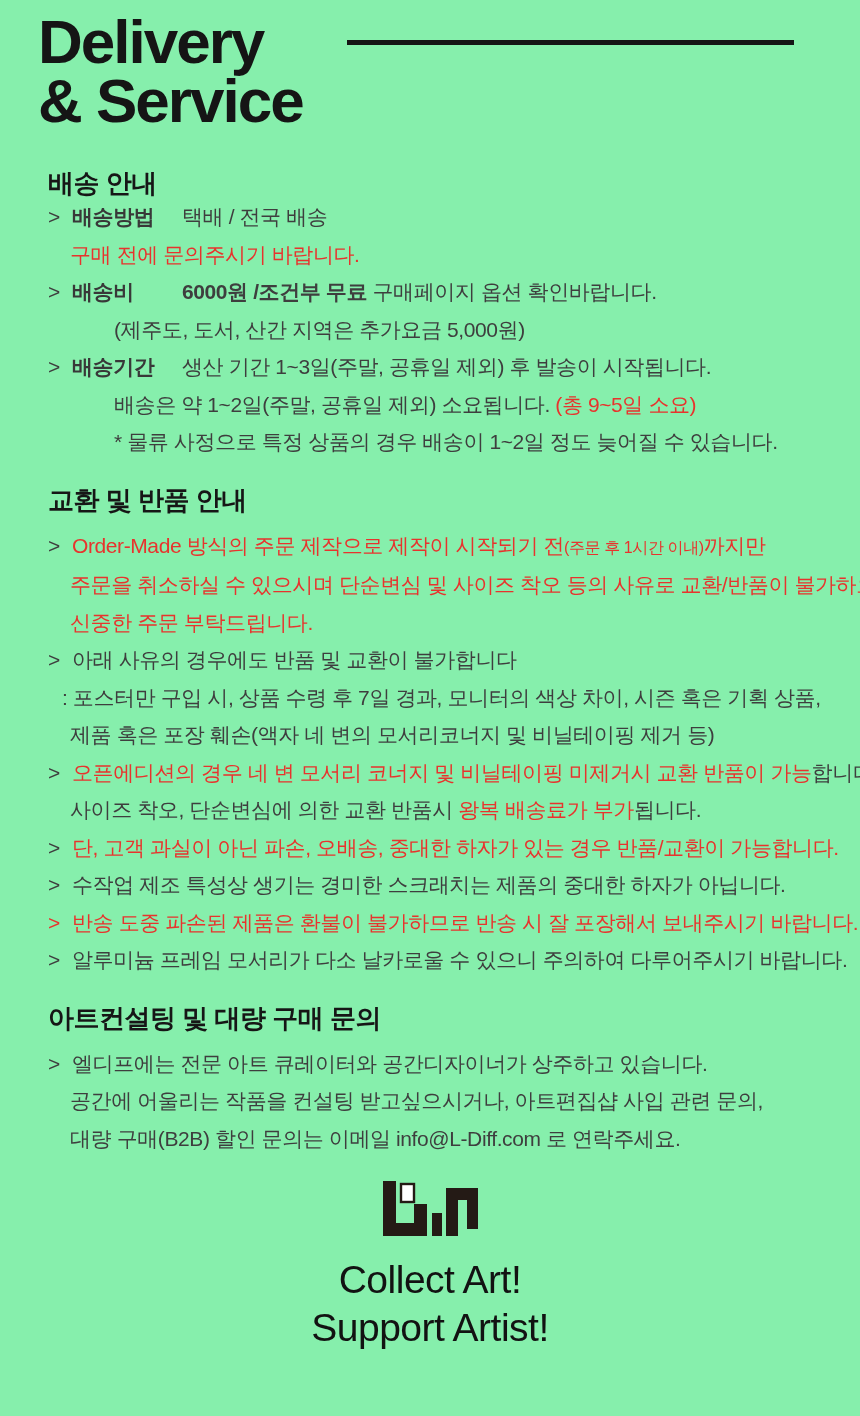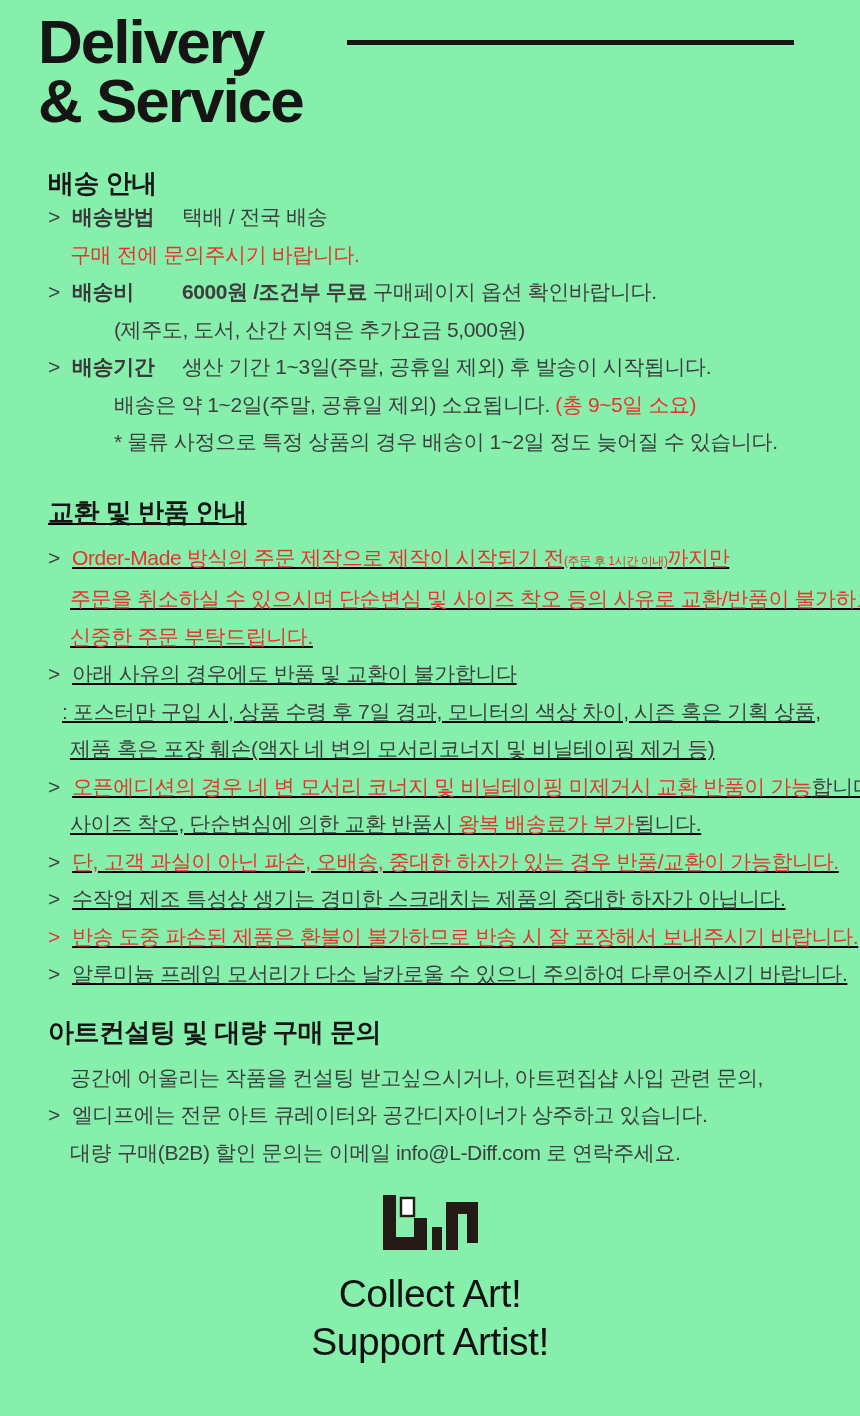--- a/index.html
+++ b/index.html
@@ -18,40 +18,40 @@
   }
   .title-rule { position:absolute; top:40px; left:347px; width:447px; height:5px; background:#151515; }
 
   
   .sec-h {
     font-size:26px; line-height:30px; font-weight:700;
     color:#161616; padding-left:48px; letter-spacing:-0.5px;
   }
   #sec-shipping { margin-top:30px; }
   #sec-shipping .sec-h { margin-bottom:0; }
-  #sec-returns { margin-top:36px;text-decoration:underline; }
+  #sec-returns { margin-top:24px; }
   #sec-returns .sec-h { margin-bottom:12px; }
   #sec-consulting { margin-top:24px; }
   #sec-consulting .sec-h { margin-bottom:12px; }
 
   
   .ln {
     font-size:21px; line-height:37.5px; color:#3e3e3e;
     letter-spacing:-0.4px; padding-left:48px; white-space:nowrap;
   }
   .arrow { display:inline-block; width:24px; }
   .lbl { display:inline-block; width:110px; font-weight:700; color:#383838; }
   .ind { padding-left:70px; }          
   .ind-colon { padding-left:62px; }    
   .val-ind { padding-left:114px; }     
   .pre-space { margin-top:7px; }
 
   .red { color:#e8332d; }
   .bold { font-weight:700; }
-  .sm { font-size:12px; }
+  .sm { font-size:16px; }
 
   
   .logo-wrap { width:95px; height:55px; margin:24px auto 0; }
   .logo-wrap svg { display:block; width:95px; height:55px; }
   .slogan {
     margin-top:20px; text-align:center;
     font-size:39px; line-height:48px; color:#121212; letter-spacing:-0.5px;
   }
 </style>
 </head>
@@ -123,24 +123,24 @@
     </div>
 
     <div class="ln">
       <span class="arrow">&gt;</span><span>알루미늄 프레임 모서리가 다소 날카로울 수 있으니 주의하여 다루어주시기 바랍니다.</span>
     </div>
   </div>
 
   <div class="sec" id="sec-consulting">
     <div class="sec-h">아트컨설팅 및 대량 구매 문의</div>
 
-    <div class="ln ind">공간에 어울리는 작품을 컨설팅 받고싶으시거나, 아트편집샵 사입 관련 문의,</div>
     <div class="ln">
       <span class="arrow">&gt;</span><span>엘디프에는 전문 아트 큐레이터와 공간디자이너가 상주하고 있습니다.</span>
     </div>
+    <div class="ln ind">공간에 어울리는 작품을 컨설팅 받고싶으시거나, 아트편집샵 사입 관련 문의,</div>
     <div class="ln ind">
       <span>대량 구매(B2B) 할인 문의는 이메일 </span><span>info@L-Diff.com</span><span> 로 연락주세요.</span>
     </div>
   </div>
 
   <div class="logo-wrap">
     <svg viewBox="0 0 95 55" xmlns="http://www.w3.org/2000/svg">
       <g fill="#241a15">
         <rect x="0" y="0" width="13" height="55"></rect>
         <rect x="0" y="42" width="44" height="13"></rect>

